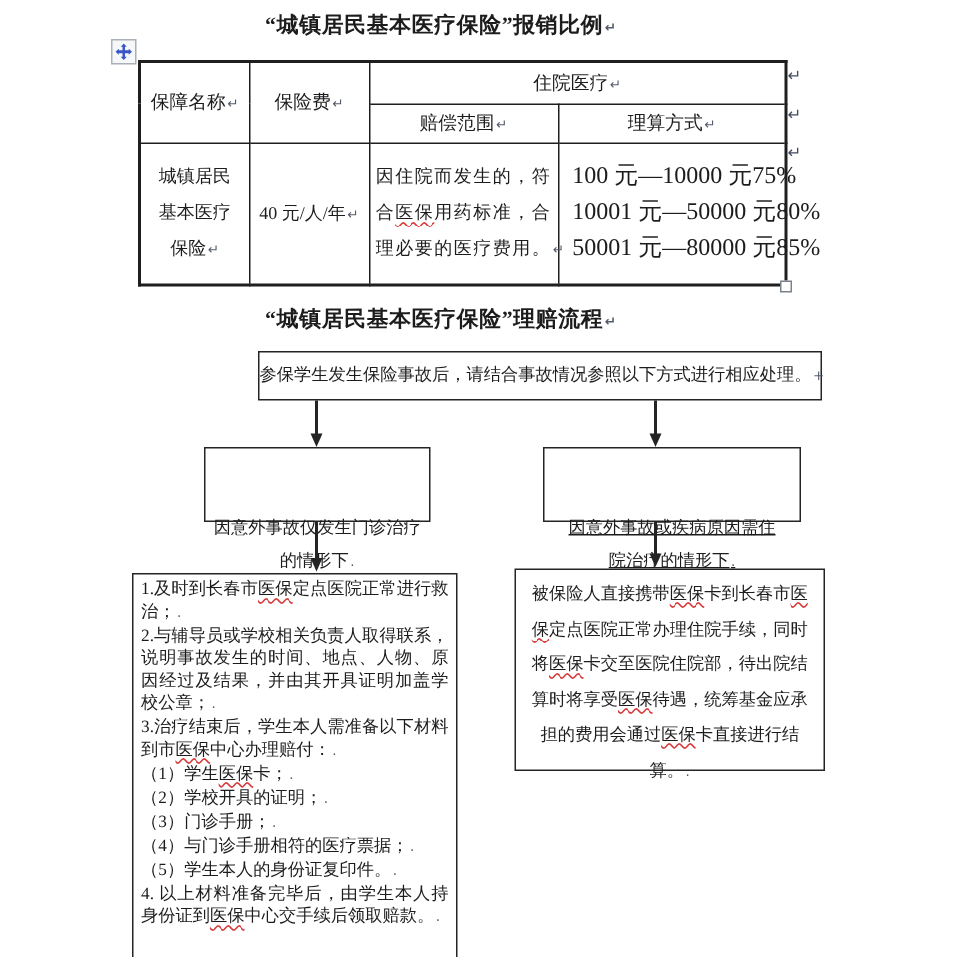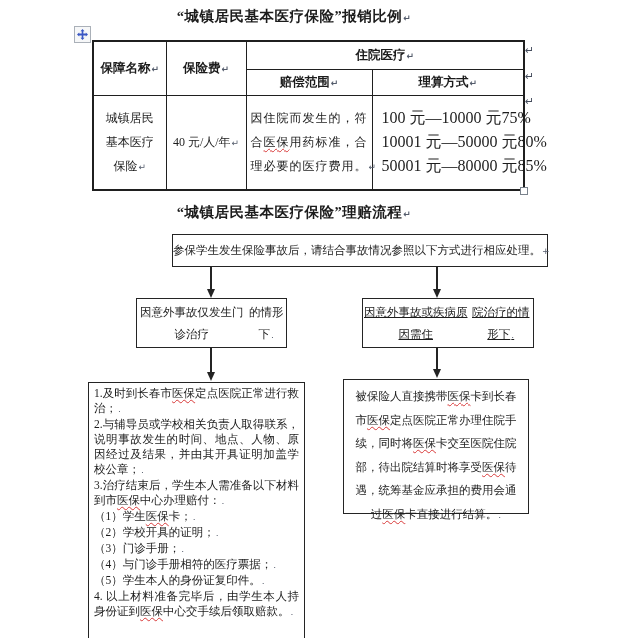--- a/index.html
+++ b/index.html
@@ -11,29 +11,29 @@
   .title{left:0;width:588px;text-align:center;font-weight:bold;font-size:14.5px;letter-spacing:.5px;}
   
   .pm{color:#535b6b;font-size:9px;font-family:"DejaVu Sans",sans-serif;margin-left:1px;vertical-align:baseline;}
   .pm-col{color:#444c5c;font-size:11px;font-family:"DejaVu Sans",sans-serif;}
   
   .sq{text-decoration-line:underline;text-decoration-style:wavy;text-decoration-color:#d83a3a;
       text-decoration-thickness:1px;text-underline-offset:2px;}
   
   table.ins{border-collapse:collapse;table-layout:fixed;border:2px solid #1f1f1f;background:#fff;}
   table.ins td{border:1px solid #1f1f1f;vertical-align:middle;padding:0;}
-  td.hd{font-weight:bold;font-size:12.5px;text-align:center;}
+  td.hd{font-weight:normal;font-size:12.5px;text-align:center;}
   .cellline{line-height:24px;font-size:12px;}
   .namecell{text-align:center;}
   .scopecell{padding:0 4px !important;vertical-align:middle;}
   .scopeline{line-height:24px;font-size:12px;letter-spacing:1px;white-space:nowrap;}
   .calcrow{display:flex;justify-content:space-between;line-height:24px;font-size:16px;padding:0 8px 0 9px;white-space:nowrap;}
   
   .fbox{position:absolute;border:1.5px solid #242424;background:#fff;box-sizing:border-box;}
-  .centerlines{display:flex;flex-direction:row;justify-content:center;align-items:center;height:100%;}
+  .centerlines{display:flex;flex-direction:column;justify-content:center;align-items:center;height:100%;margin-top:40px;}
   .midline{line-height:22px;font-size:11.5px;text-align:center;}
   .introline{line-height:30px;font-size:11.5px;text-align:center;white-space:nowrap;}
   .steps{padding:3px 5px;font-size:11.5px;line-height:15px;text-align:justify;}
   .steps .para{margin:0;}
   .inptext{padding:5px 6px;font-size:11.5px;line-height:23.5px;text-align:center;}
   .vline{position:absolute;width:2px;background:#242424;}
   .ahead{position:absolute;width:0;height:0;border-left:4px solid transparent;border-right:4px solid transparent;border-top:9px solid #242424;}
   
   .movehandle{left:74px;top:26px;width:15px;height:15px;border:1px solid #aab0b8;background:#f6f7f8;
               display:flex;align-items:center;justify-content:center;}
@@ -160,17 +160,17 @@
       <div class="para"><span>2.与辅导员或学校相关负责人取得联系，说明事故发生的时间、地点、人物、原因经过及结果，并由其开具证明加盖学校公章；</span><span class="pm">.</span></div>
       <div class="para"><span>3.治疗结束后，学生本人需准备以下材料到市</span><span class="sq">医保</span><span>中心办理赔付：</span><span class="pm">.</span></div>
       <div class="para"><span>（1）学生</span><span class="sq">医保</span><span>卡；</span><span class="pm">.</span></div>
       <div class="para"><span>（2）学校开具的证明；</span><span class="pm">.</span></div>
       <div class="para"><span>（3）门诊手册；</span><span class="pm">.</span></div>
       <div class="para"><span>（4）与门诊手册相符的医疗票据；</span><span class="pm">.</span></div>
       <div class="para"><span>（5）学生本人的身份证复印件。</span><span class="pm">.</span></div>
       <div class="para"><span>4. 以上材料准备完毕后，由学生本人持身份证到</span><span class="sq">医保</span><span>中心交手续后领取赔款。</span><span class="pm">.</span></div>
     </div>
 
-  <div class="fbox inptext" style="left:343px;top:379px;width:186px;height:135px;">
+  <div class="fbox inptext" style="left:343px;top:379px;width:207px;height:135px;">
       <div class="para"><span>被保险人直接携带</span><span class="sq">医保</span><span>卡到长春市</span><span class="sq">医保</span><span>定点医院正常办理住院手续，同时将</span><span class="sq">医保</span><span>卡交至医院住院部，待出院结算时将享受</span><span class="sq">医保</span><span>待遇，统筹基金应承担的费用会通过</span><span class="sq">医保</span><span>卡直接进行结算。</span><span class="pm">.</span></div>
     </div>
 
 </div>
 
 </body></html>

